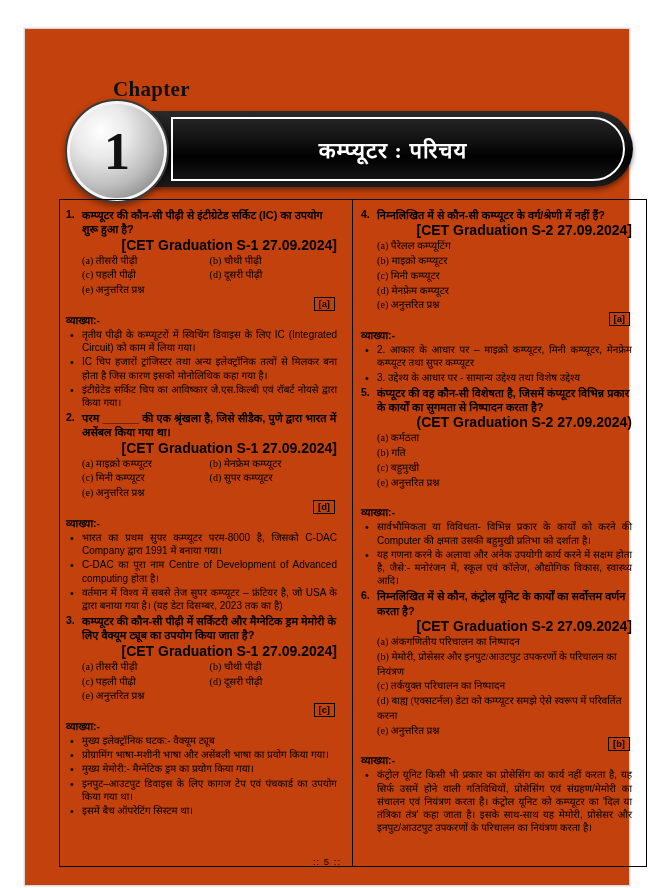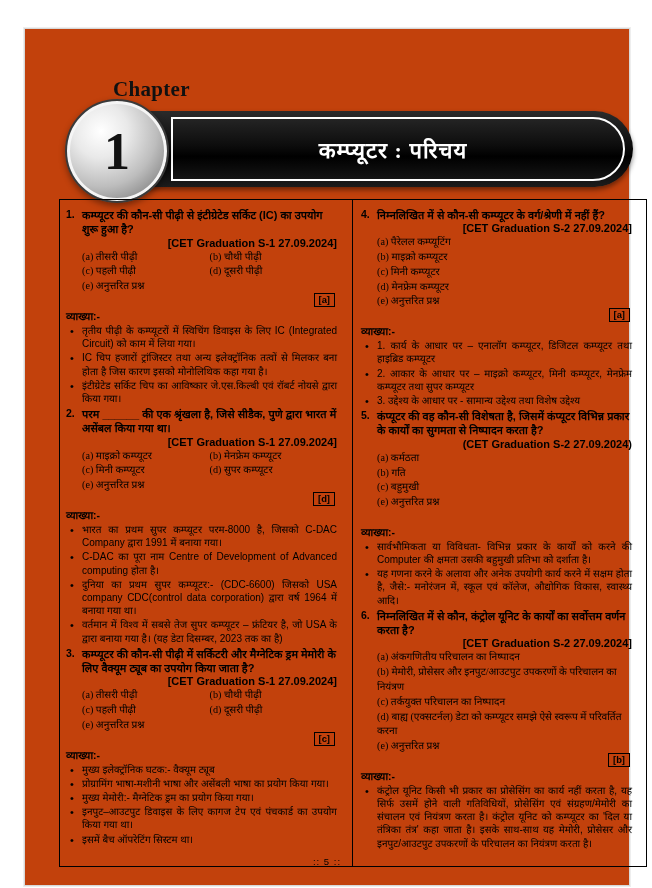--- a/index.html
+++ b/index.html
@@ -63,21 +63,21 @@
     position:absolute;left:292px;top:0;width:1px;height:100%;background:#000;
   }
   .q{
     display:flex;gap:5px;margin-top:2px;
   }
   .qnum{font-weight:bold;font-size:10.5px;min-width:11px;}
   .qtext{
     font-weight:bold;font-size:11px;line-height:1.3;
   }
   .cet{
-    text-align:right;font-weight:bold;font-size:11px;margin:0 0 1px 0;
+    text-align:right;font-weight:bold;font-size:14px;margin:0 0 1px 0;
   }
   .opts{
     display:flex;flex-wrap:wrap;margin-left:16px;
   }
   .opt{
     width:50%;font-size:10.2px;line-height:1.45;font-family:Liberation Serif, serif;
   }
   .opt.full{width:100%;}
   .ansrow{
     position:relative;height:13px;
@@ -164,21 +164,20 @@
             </div>
             <div class="ansrow">
               <span class="ansbox">[d]</span>
             </div>
           </div>
           <div>
             <div class="vy">व्याख्या:-</div>
             <ul class="expl">
               <li>भारत का प्रथम सुपर कम्प्यूटर परम-8000 है, जिसको C-DAC Company द्वारा 1991 में बनाया गया।</li>
               <li>C-DAC का पूरा नाम Centre of Development of Advanced computing होता है।</li>
-              <li>दुनिया का प्रथम सुपर कम्प्यूटर:- (CDC-6600) जिसको USA company CDC(control data corporation) द्वारा वर्ष 1964 में बनाया गया था।</li>
               <li>वर्तमान में विश्व में सबसे तेज सुपर कम्प्यूटर – फ्रंटियर है, जो USA के द्वारा बनाया गया है। (यह डेटा दिसम्बर, 2023 तक का है)</li>
             </ul>
           </div>
           <div>
             <div class="q">
               <div class="qnum">3.</div>
               <div class="qtext">कम्प्यूटर की कौन-सी पीढ़ी में सर्किटरी और मैग्नेटिक ड्रम मेमोरी के लिए वैक्यूम ट्यूब का उपयोग किया जाता है?</div>
             </div>
             <div class="cet">[CET Graduation S-1 27.09.2024]</div>
             <div class="opts">
@@ -217,21 +216,20 @@
               <div class="opt full">(d) मेनफ्रेम कम्प्यूटर</div>
               <div class="opt full">(e) अनुत्तरित प्रश्न</div>
             </div>
             <div class="ansrow">
               <span class="ansbox">[a]</span>
             </div>
           </div>
           <div>
             <div class="vy">व्याख्या:-</div>
             <ul class="expl">
-              <li>1. कार्य के आधार पर – एनालॉग कम्प्यूटर, डिजिटल कम्प्यूटर तथा हाइब्रिड कम्प्यूटर</li>
               <li>2. आकार के आधार पर – माइक्रो कम्प्यूटर, मिनी कम्प्यूटर, मेनफ्रेम कम्प्यूटर तथा सुपर कम्प्यूटर</li>
               <li>3. उद्देश्य के आधार पर - सामान्य उद्देश्य तथा विशेष उद्देश्य</li>
             </ul>
           </div>
           <div>
             <div class="q">
               <div class="qnum">5.</div>
               <div class="qtext">कंप्यूटर की वह कौन-सी विशेषता है, जिसमें कंप्यूटर विभिन्न प्रकार के कार्यों का सुगमता से निष्पादन करता है?</div>
             </div>
             <div class="cet">(CET Graduation S-2 27.09.2024)</div>

